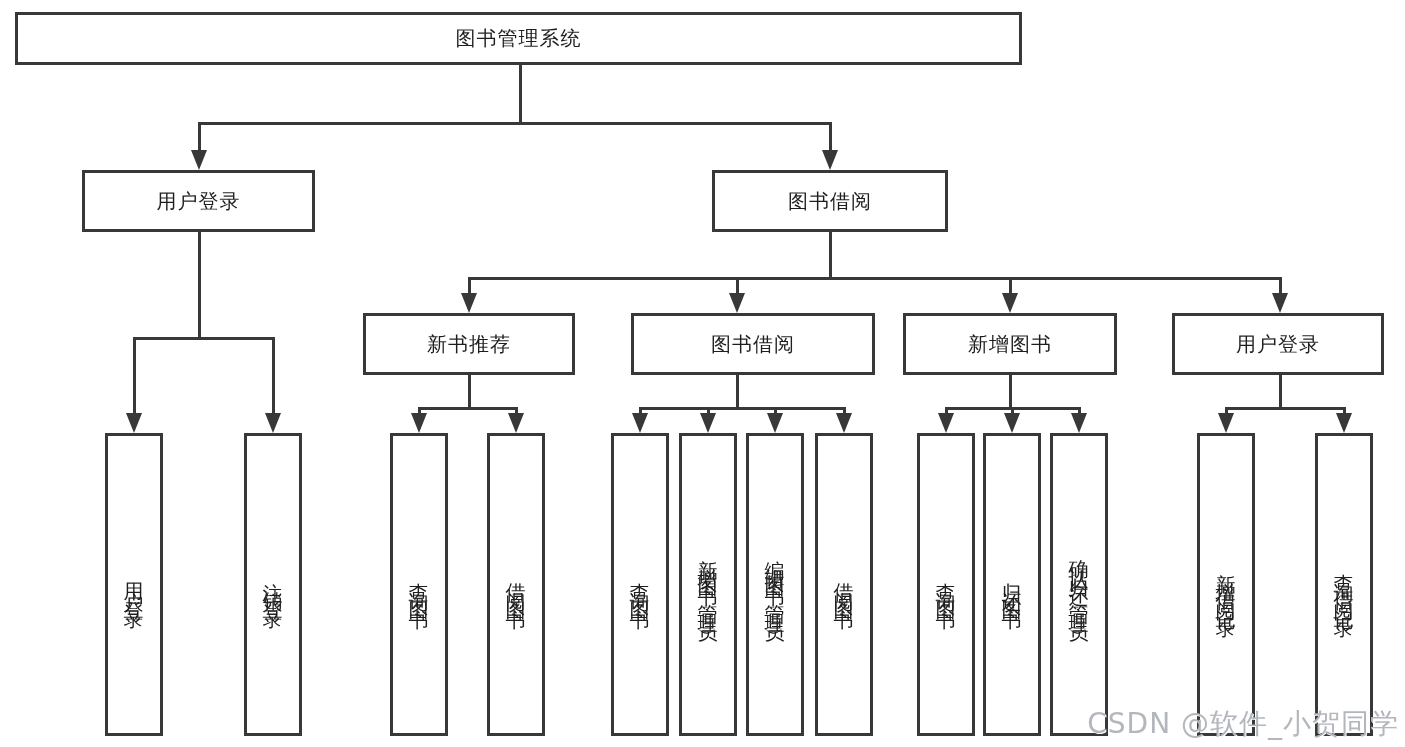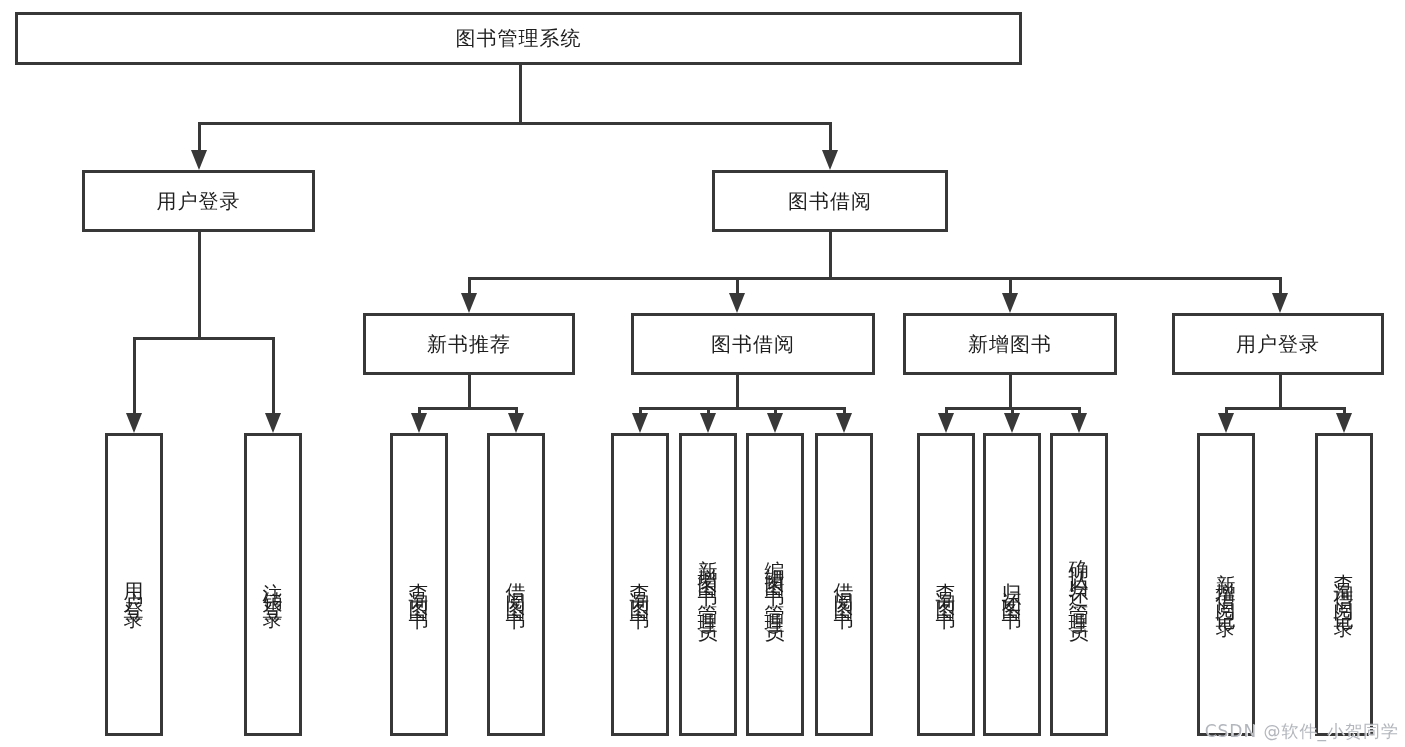--- a/index.html
+++ b/index.html
@@ -21,21 +21,21 @@
     letter-spacing:9px; white-space:normal; line-height:1;
   }
   .seg { position:absolute; background:var(--line); }
   .arrowhead {
     position:absolute; width:0; height:0;
     border-left:8px solid transparent; border-right:8px solid transparent;
     border-top:20px solid var(--line);
   }
   #watermark {
     position:absolute; right:6px; bottom:4px;
-    font-size:17px; color:#b3b7bd; letter-spacing:1px;
+    font-size:28px; color:#b3b7bd; letter-spacing:1px;
     text-shadow:1px 1px 0 #fdfdfd; white-space:nowrap;
   }
 </style>
 </head>
 <body>
 
 <div id="canvas">
   <div id="nodes-layer">
       <div class="node" style="left: 15px; top: 12px; width: 1007px; height: 53px;">
         <span class="lbl">图书管理系统</span>

